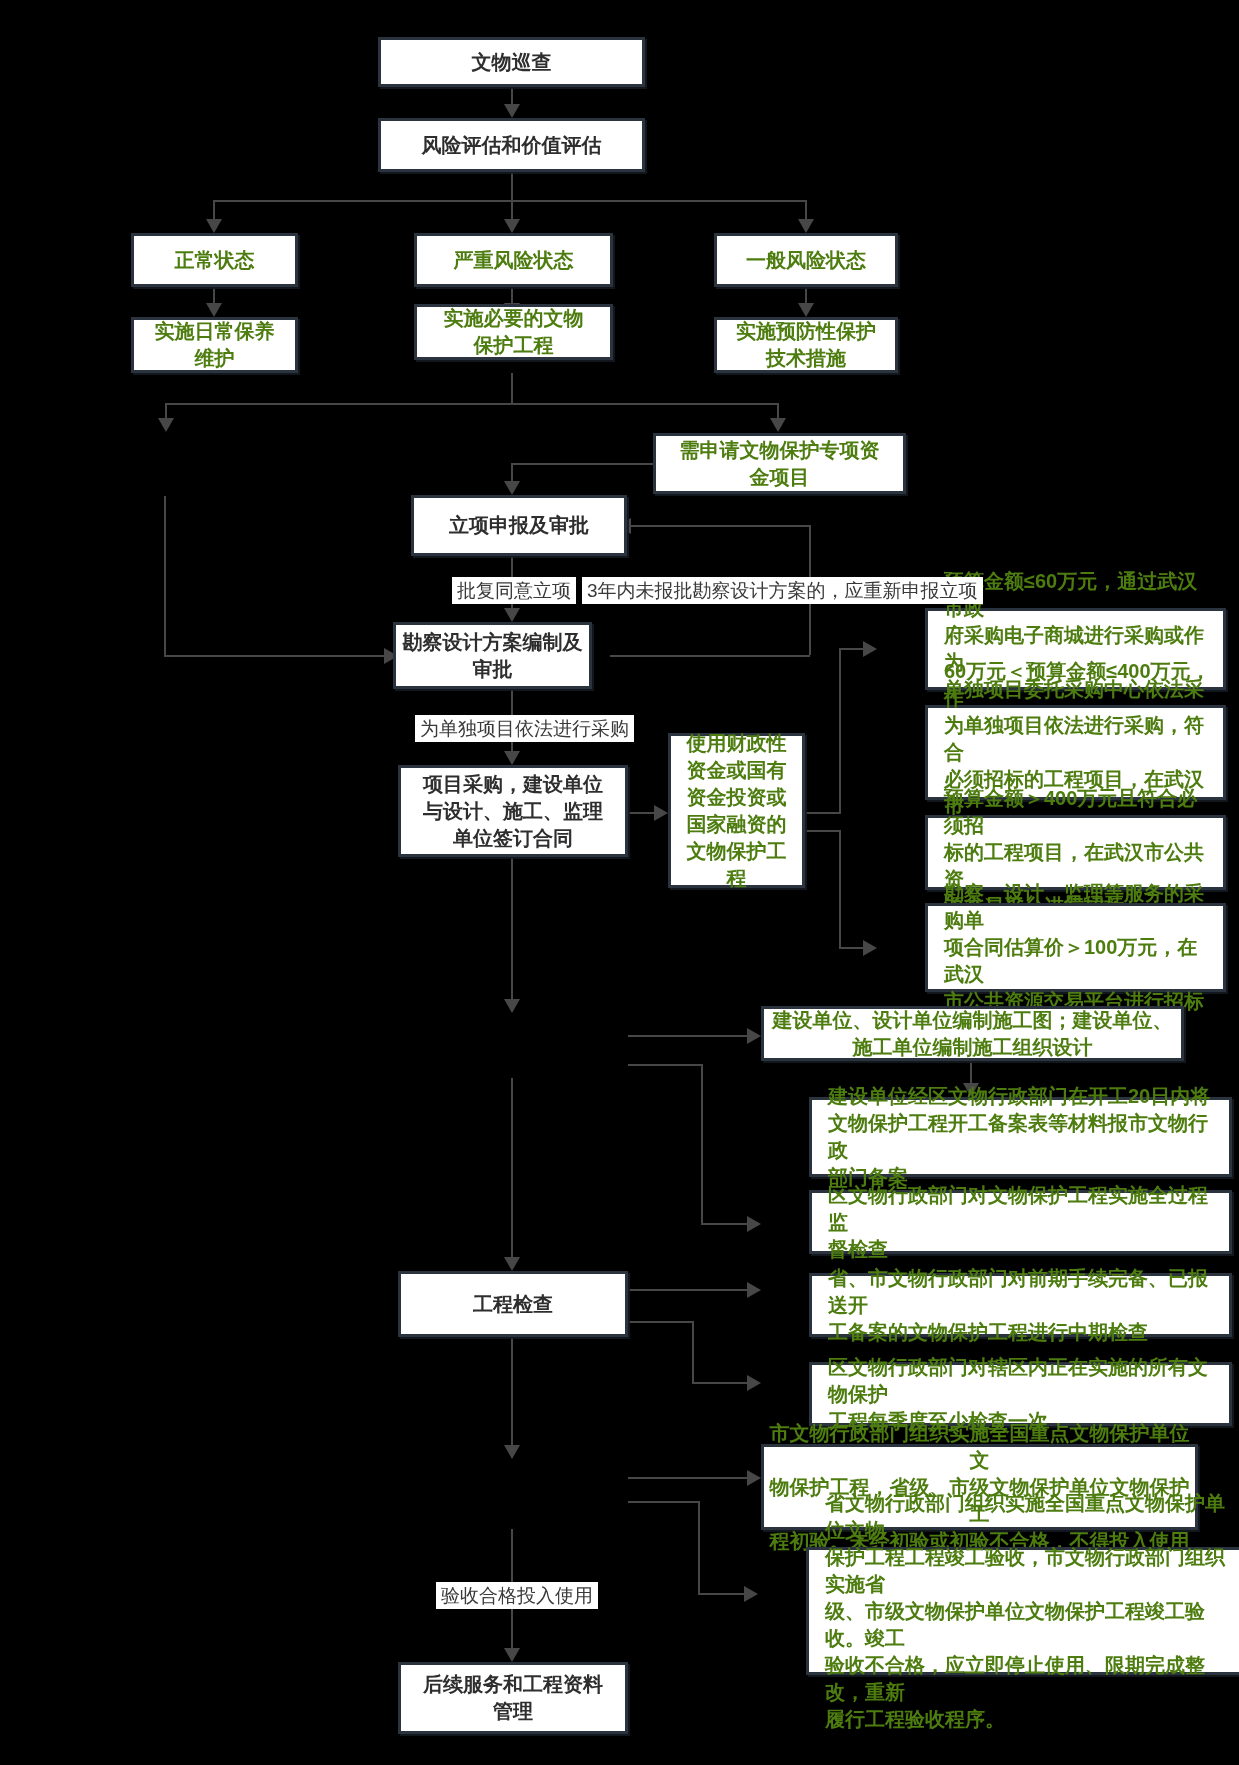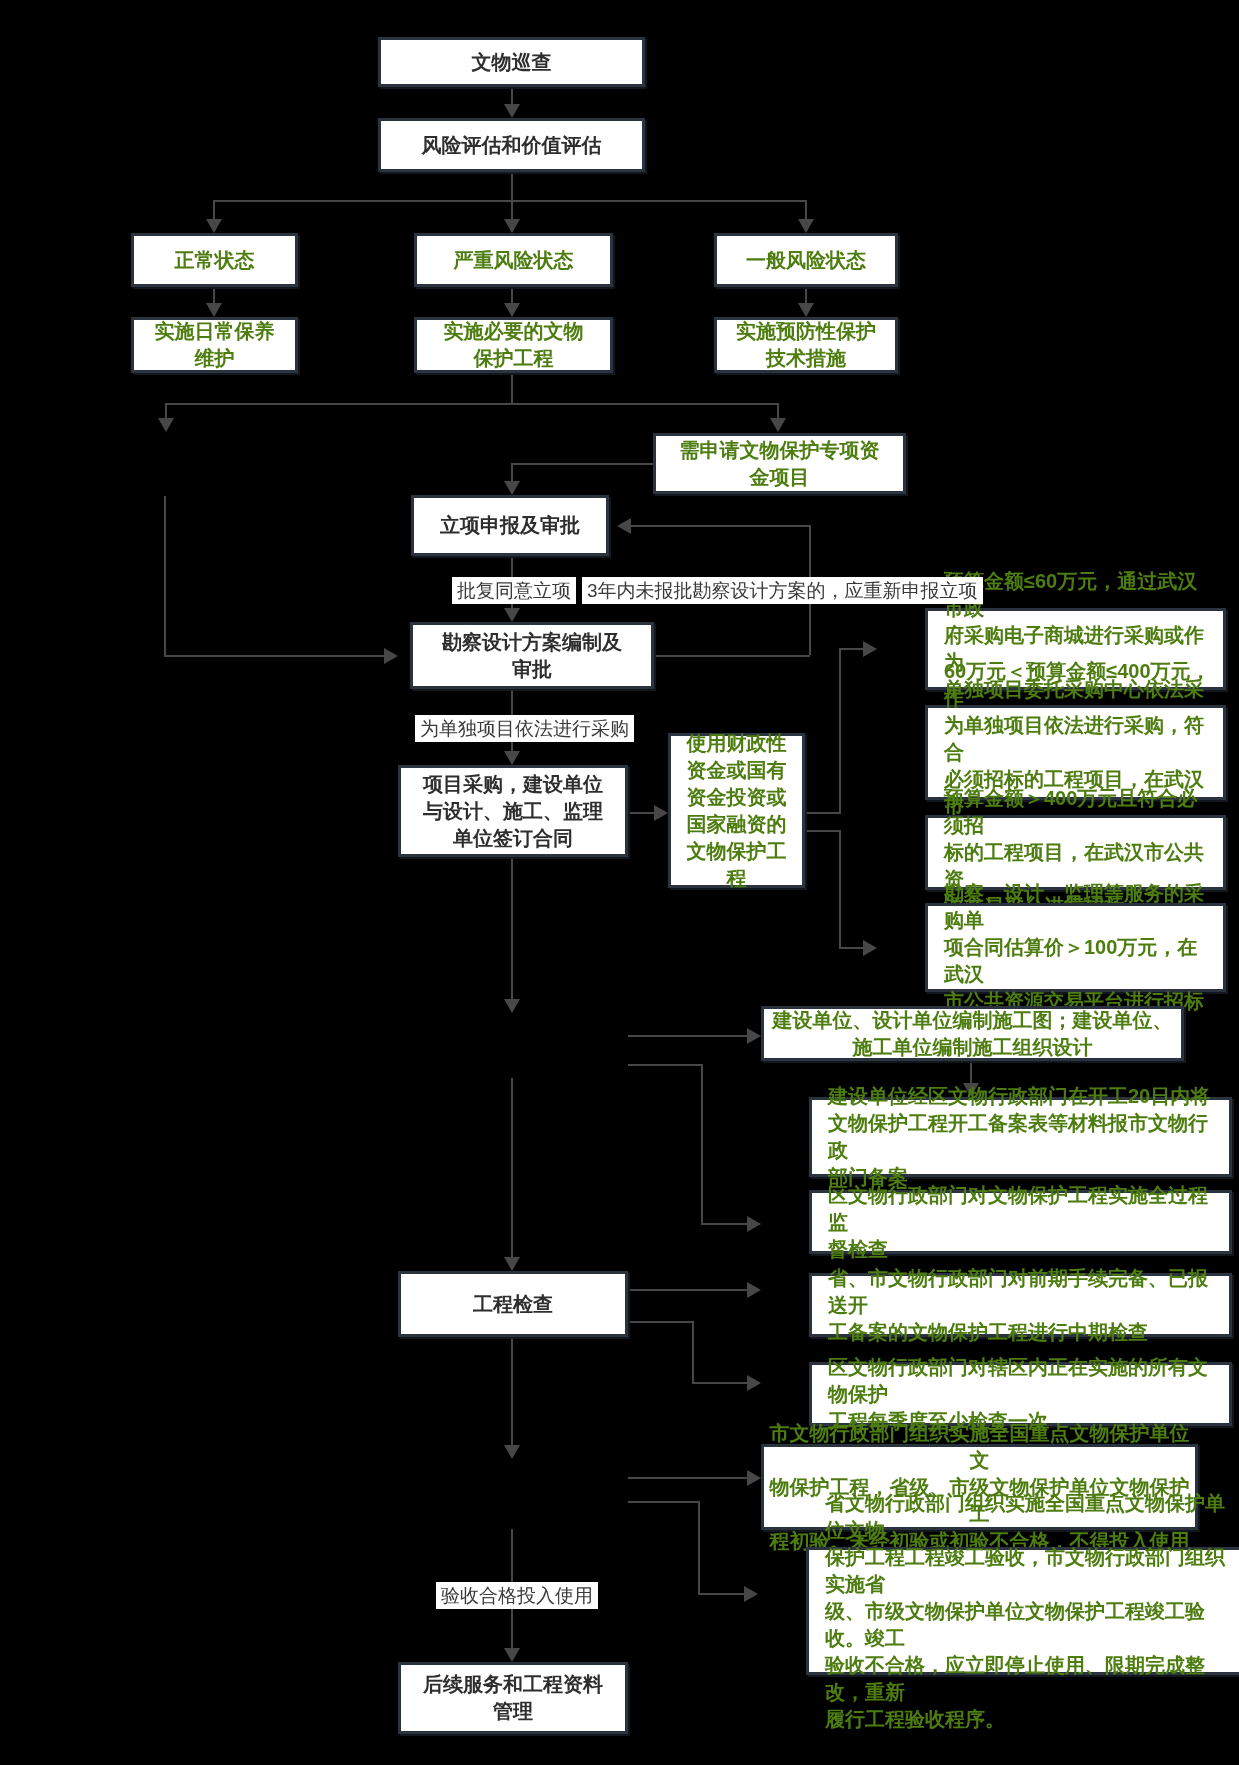--- a/index.html
+++ b/index.html
@@ -136,30 +136,30 @@
 
   <div class="node strong" style="left:378px;top:37px;width:267px;height:50px">文物巡查</div>
   <div class="node strong" style="left:378px;top:118px;width:267px;height:54px">风险评估和价值评估</div>
 
   <div class="node" style="left:131px;top:233px;width:167px;height:54px">正常状态</div>
   <div class="node" style="left:414px;top:233px;width:199px;height:54px">严重风险状态</div>
   <div class="node" style="left:714px;top:233px;width:184px;height:54px">一般风险状态</div>
 
   <div class="node" style="left:131px;top:317px;width:167px;height:56px">实施日常保养
 维护</div>
-  <div class="node" style="left:414px;top:317px;width:199px;height:56px">实施必要的文物
+  <div class="node" style="left:414px;top:304px;width:199px;height:56px">实施必要的文物
 保护工程</div>
   <div class="node" style="left:714px;top:317px;width:184px;height:56px">实施预防性保护
 技术措施</div>
 
   <div class="node" style="left:653px;top:433px;width:253px;height:61px">需申请文物保护专项资
 金项目</div>
 
-  <div class="node strong" style="left:411px;top:495px;width:198px;height:61px">立项申报及审批</div>
-  <div class="node strong" style="left:410px;top:622px;width:244px;height:67px">勘察设计方案编制及
+  <div class="node strong" style="left:411px;top:495px;width:216px;height:61px">立项申报及审批</div>
+  <div class="node strong" style="left:393px;top:622px;width:199px;height:67px">勘察设计方案编制及
 审批</div>
   <div class="node strong" style="left:398px;top:765px;width:230px;height:92px">项目采购，建设单位
 与设计、施工、监理
 单位签订合同</div>
 
   <div class="node" style="left:668px;top:733px;width:137px;height:155px">使用财政性
 资金或国有
 资金投资或
 国家融资的
 文物保护工

